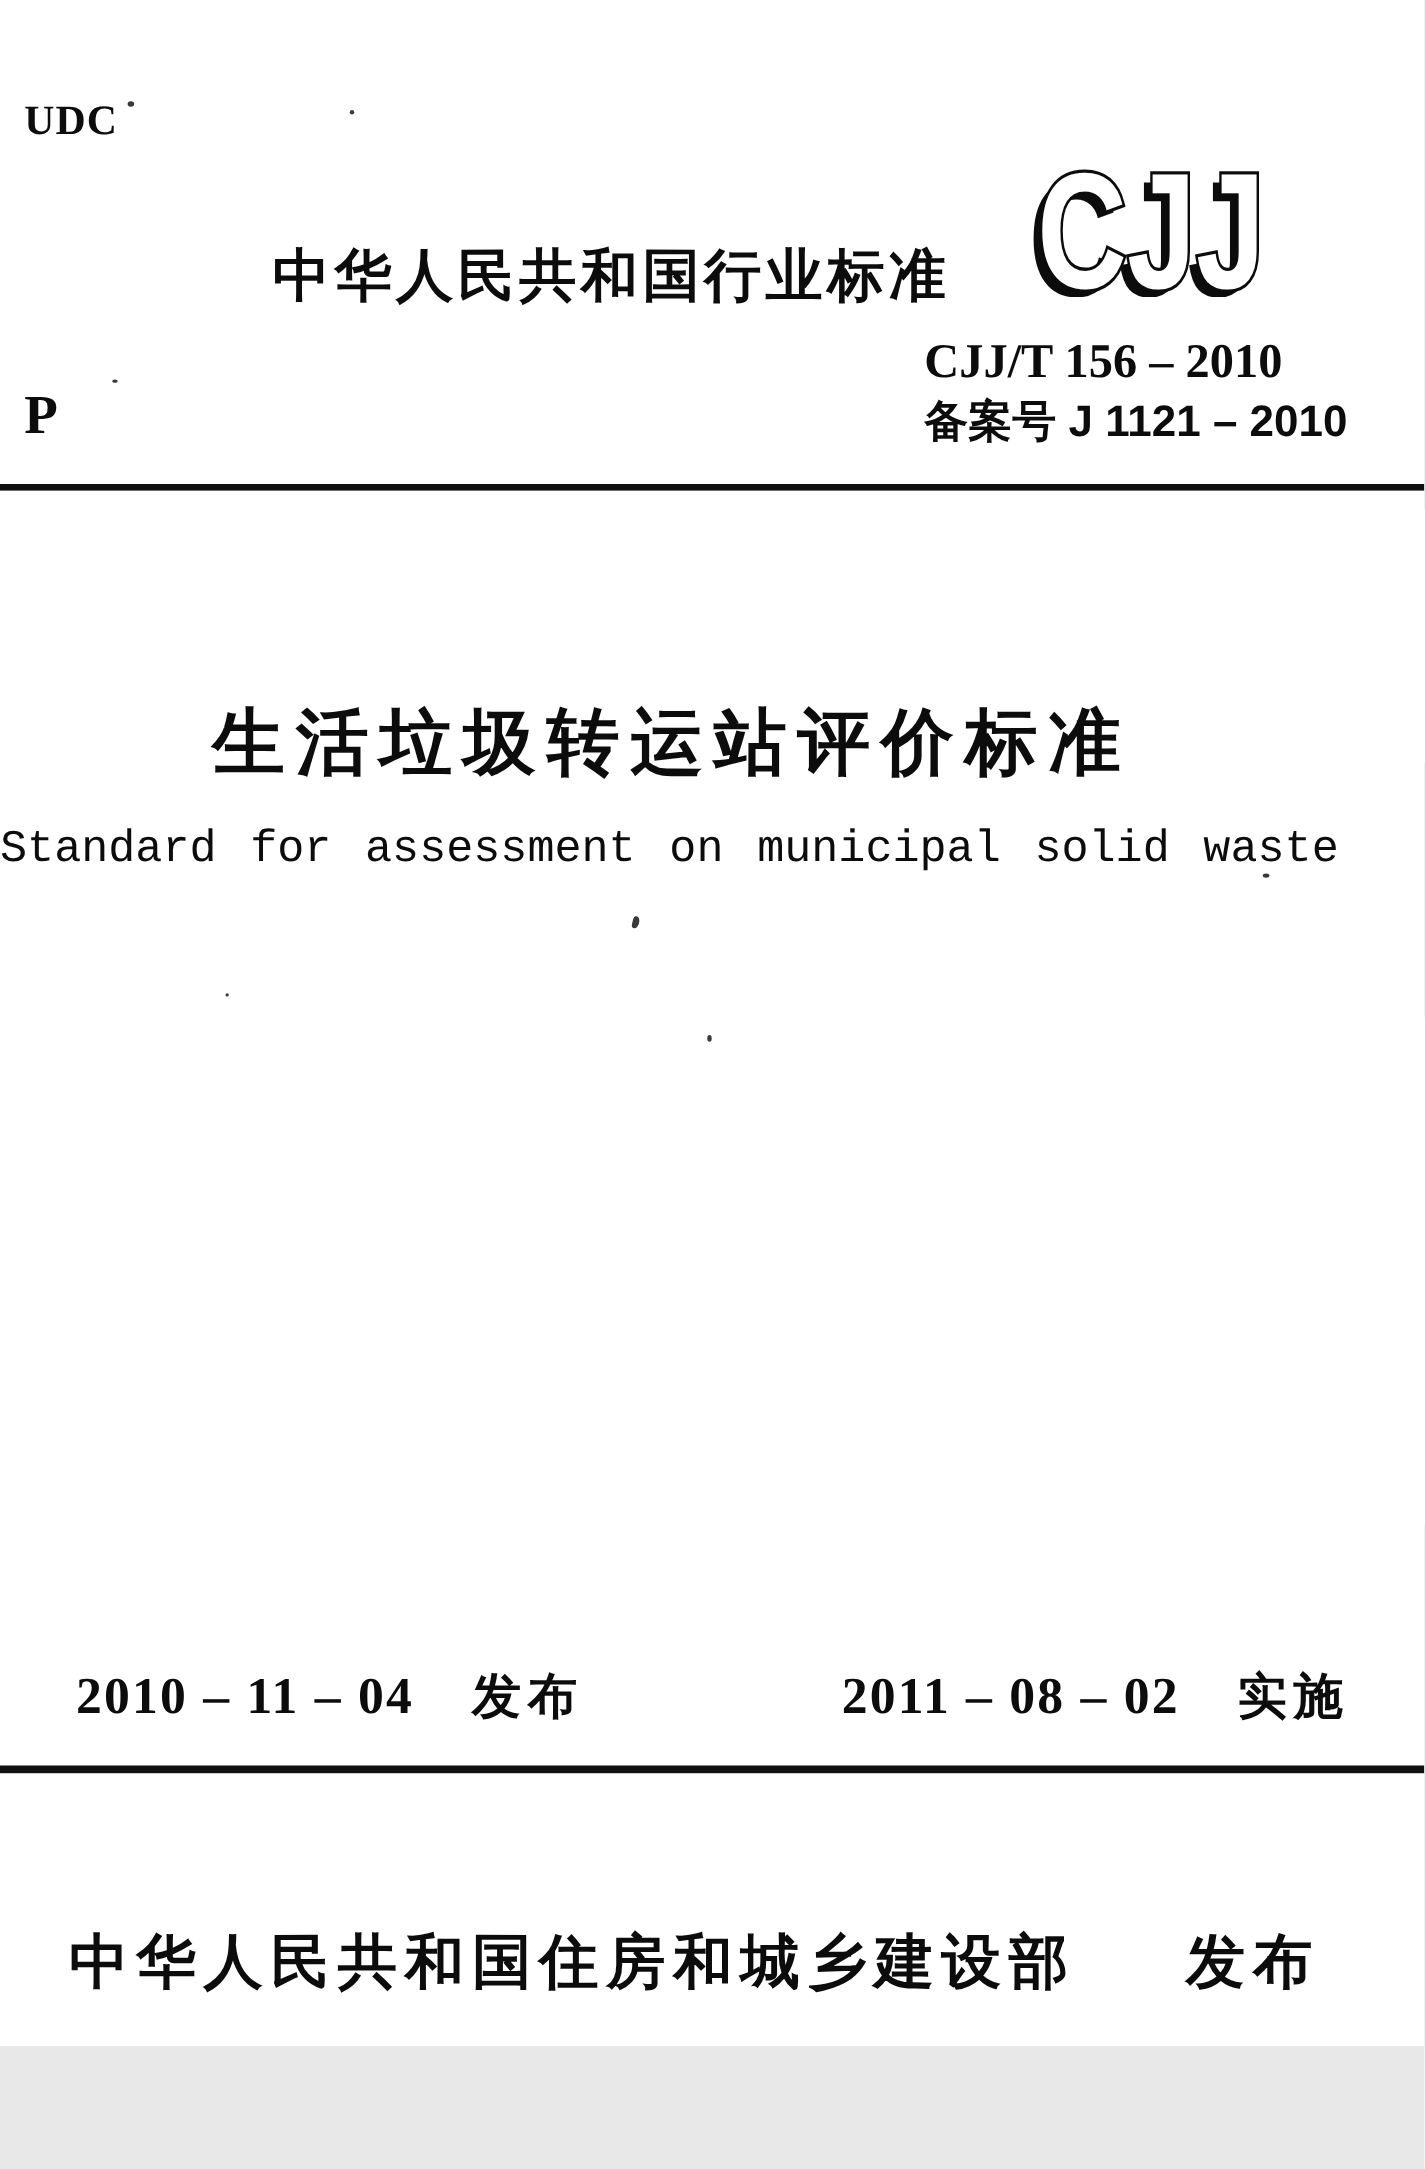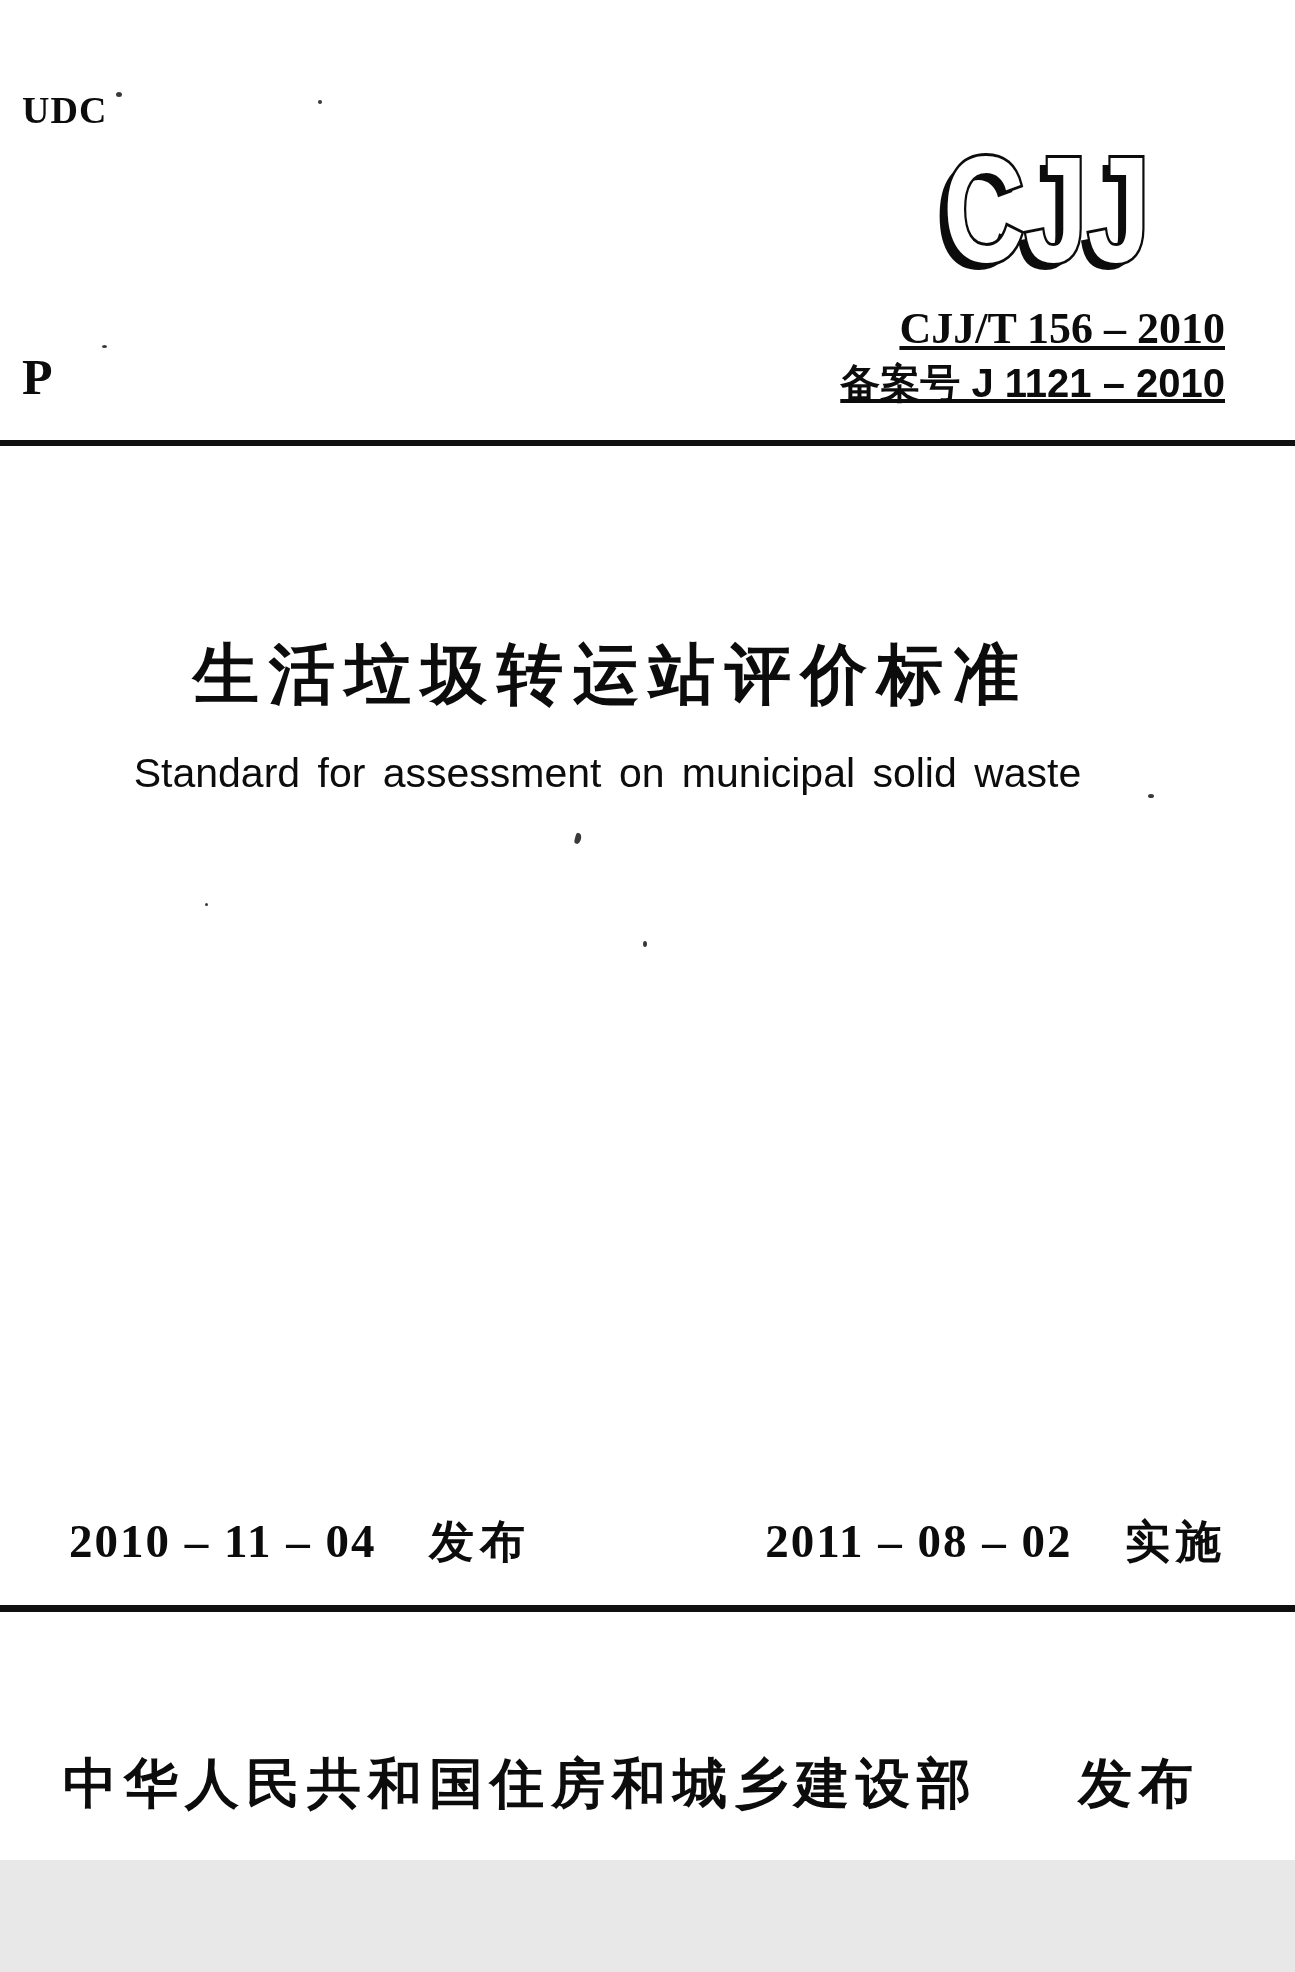--- a/index.html
+++ b/index.html
@@ -33,22 +33,21 @@
 
   .logo {
     position: absolute;
     left: 921px; top: 145px;
     width: 237px; height: 125px;
   }
 
   .num-block {
     position: absolute;
     right: 70px; top: 300px;
-    text-align: right;
-    text-decoration: underline;
+    text-align: left;
   }
   .std-no {
     font-family: "Liberation Serif", serif;
     font-weight: bold;
     font-size: 44px;
     line-height: 58px;
     white-space: nowrap;
   }
   .record-no {
     font-weight: bold;
@@ -77,21 +76,21 @@
     font-size: 66px;
     letter-spacing: 10px;
     white-space: nowrap;
   }
 
   .title-en {
     position: absolute;
     left: 0;
     width: 1215px; 
     text-align: center;
-    font-family: Liberation Sans, sans-serif;
+    font-family: Liberation Mono, monospace;
     font-size: 41px;
     word-spacing: 6px;
     white-space: nowrap;
   }
   .title-en.line1 { top: 750px; }
   .title-en.line2 { top: 830px; }
 
   .dates {
     position: absolute;
     left: 0; top: 1512px;
@@ -146,20 +145,21 @@
     font-weight: bold;
   }
 </style>
 </head>
 <body>
 
 <div class="page">
 
   <div class="udc">UDC</div>
 
+  <div class="header-cn">中华人民共和国行业标准</div>
 
   <div class="logo">
     <svg width="237" height="125" viewBox="0 0 237 123" aria-hidden="true">
       <text x="14" y="123" font-size="150" fill="#0c0c0c" textLength="207" lengthAdjust="spacingAndGlyphs">CJJ</text>
       <text x="22" y="116" font-size="150" fill="#ffffff" stroke="#0c0c0c" stroke-width="6" paint-order="stroke" textLength="207" lengthAdjust="spacingAndGlyphs">CJJ</text>
     </svg>
   </div>
 
   <div class="num-block">
     <div class="std-no">CJJ/T 156 – 2010</div>

